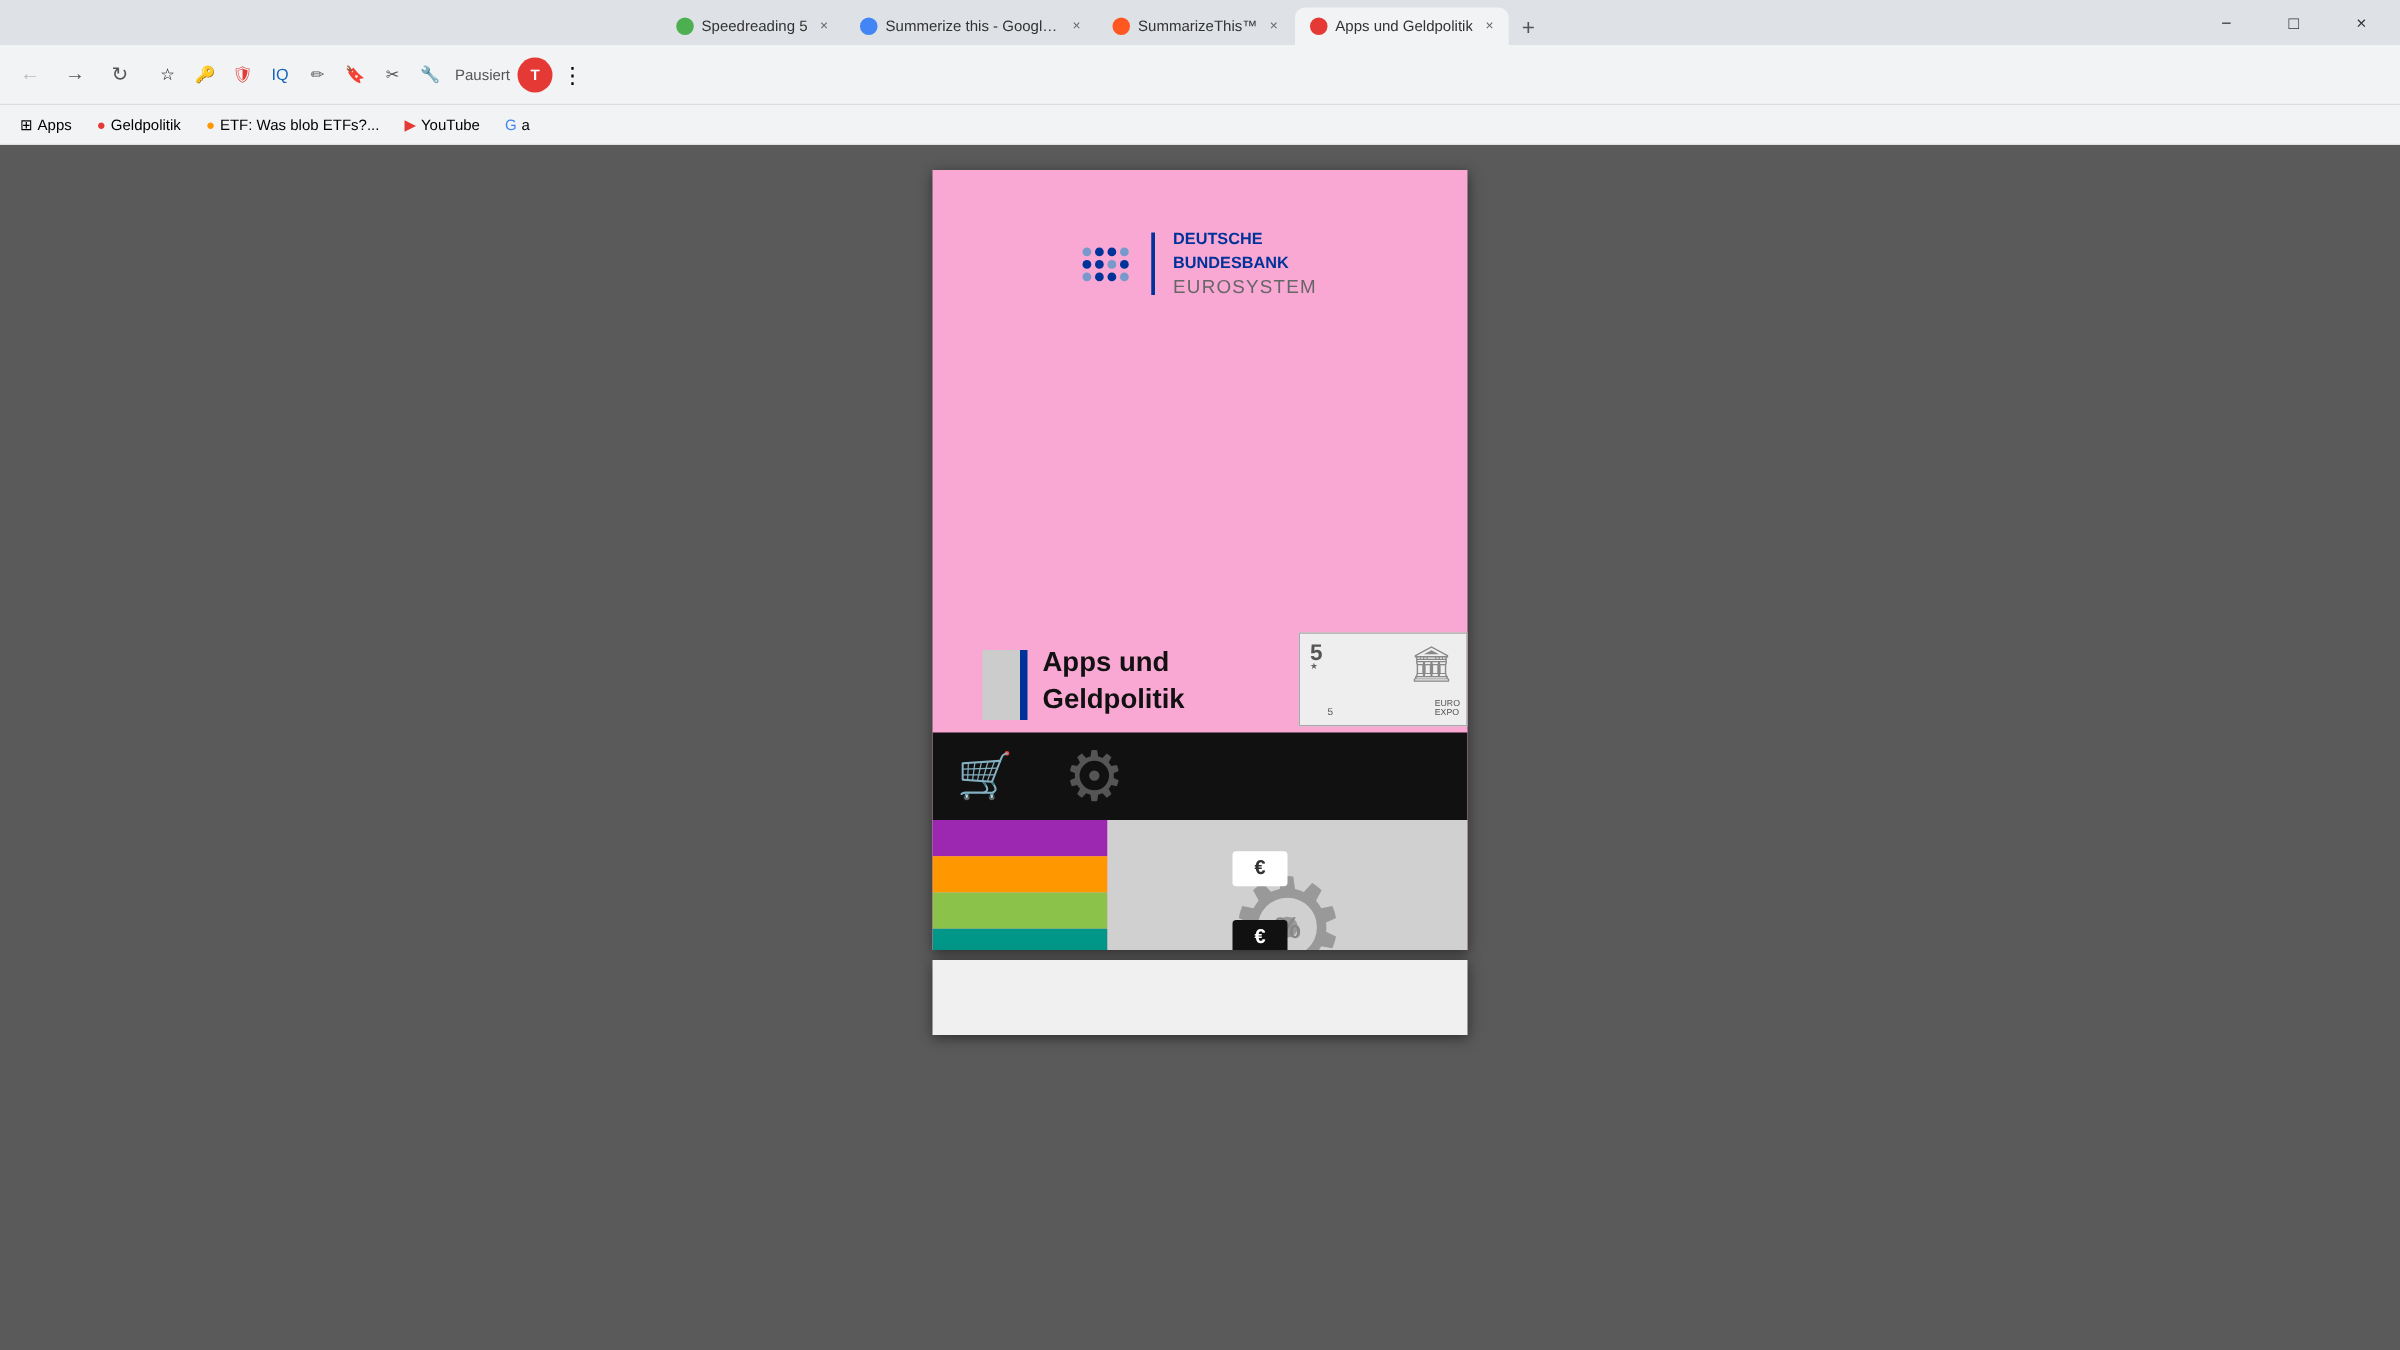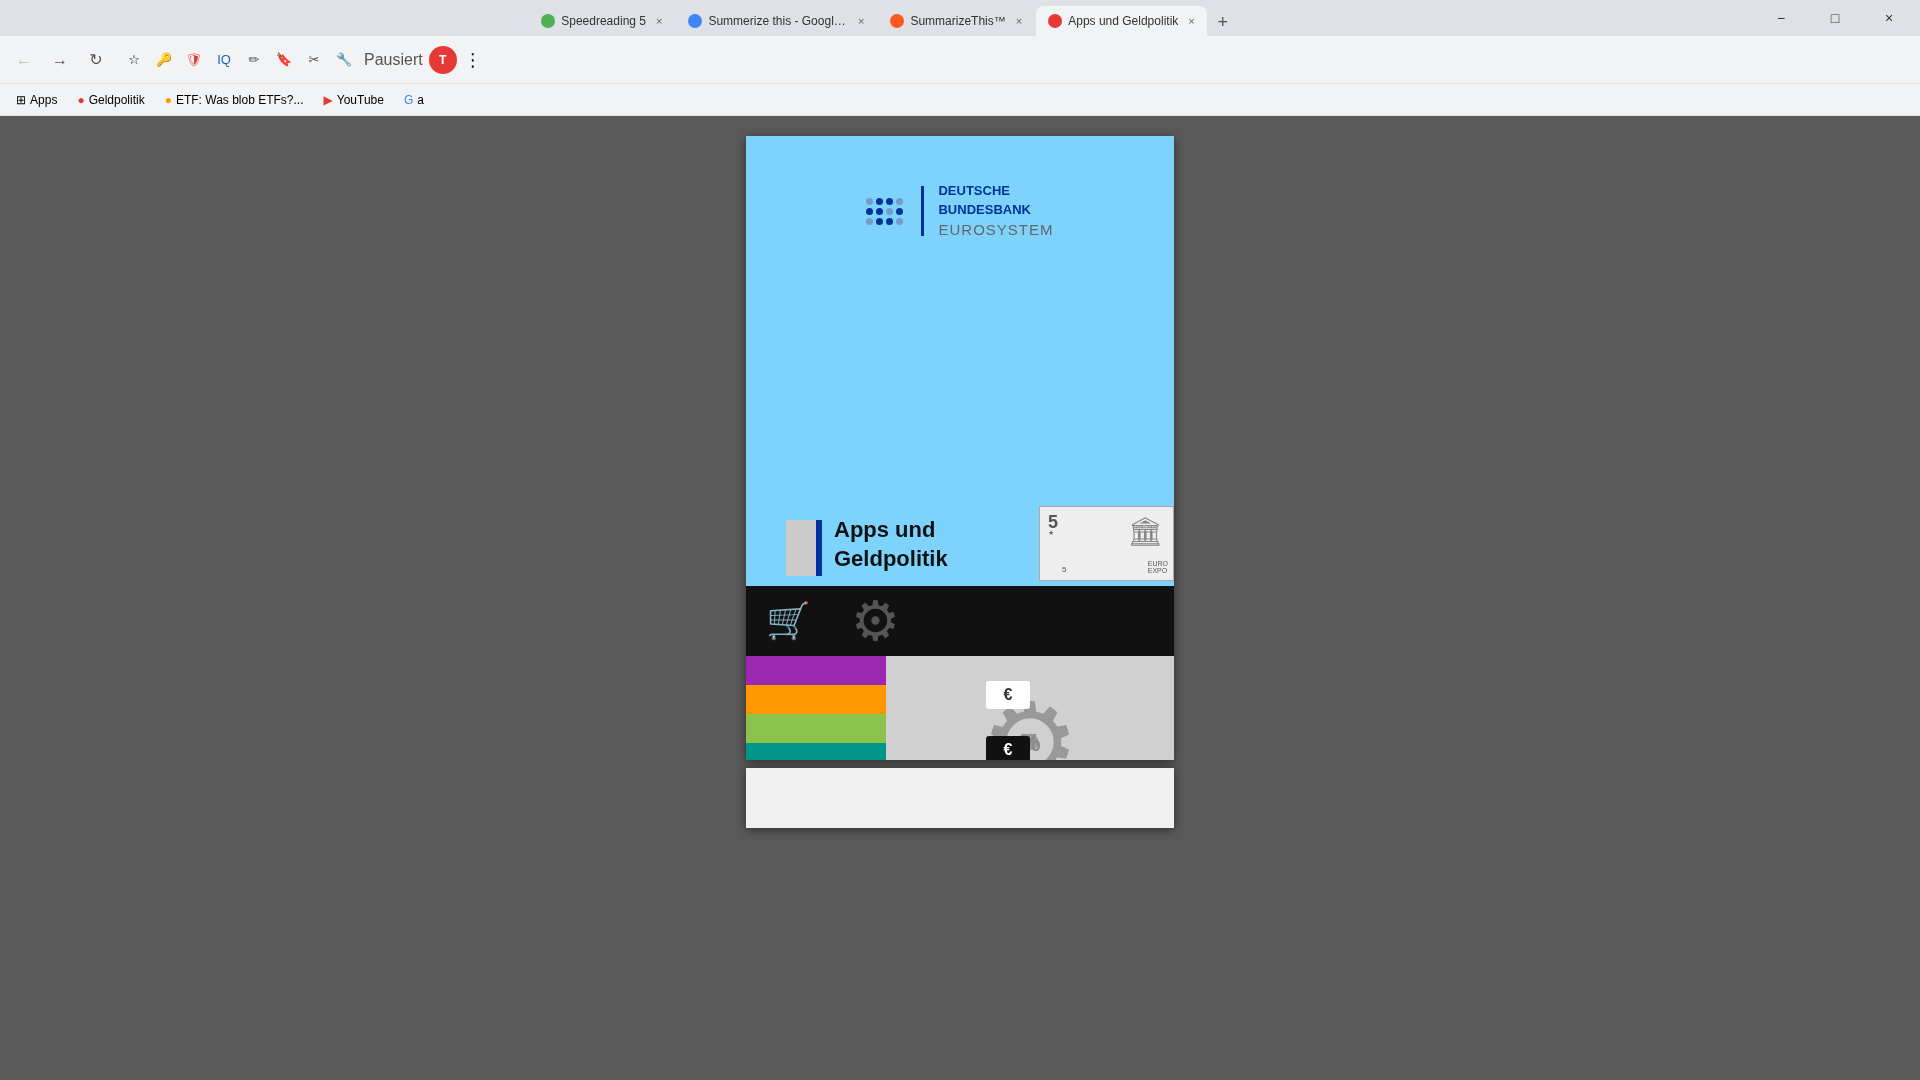--- a/index.html
+++ b/index.html
@@ -117,21 +117,21 @@
     .pdf-container {
       display: flex;
       flex-direction: column;
       align-items: center;
       padding-top: 20px;
       width: 100%;
     }
 
     .pdf-page {
       width: 428px;
-      background: #7dd3fc;
+      background: #f9a8d4;
       box-shadow: 0 2px 10px rgba(0,0,0,0.5);
       overflow: hidden;
     }
 
     .pdf-page-1 {
       height: 624px;
     }
 
     .pdf-page-2 {
       height: 60px;
@@ -336,21 +336,21 @@
 
     <div class="nav-extensions">
       <div class="ext-btn">☆</div>
       <div class="ext-btn" style="color:#9C27B0;">🔑</div>
       <div class="ext-btn" style="color:#E53935;">🛡</div>
       <div class="ext-btn" style="color:#1565C0;">IQ</div>
       <div class="ext-btn" style="color:#555;">✏</div>
       <div class="ext-btn" style="color:#1565C0;">🔖</div>
       <div class="ext-btn" style="color:#555;">✂</div>
       <div class="ext-btn" style="color:#555;">🔧</div>
-      <span style="font-size:16px; color:#555; margin: 16px 4px;">Pausiert</span>
+      <span style="font-size:12px; color:#555; margin: 16px 4px;">Pausiert</span>
       <div class="profile-btn">T</div>
       <div class="ext-btn" style="font-size:18px;">⋮</div>
     </div>
   </div>
 
   <div class="bookmarks-bar">
     <div class="bookmark-item">
       <span>⊞</span>
       <span>Apps</span>
     </div>

